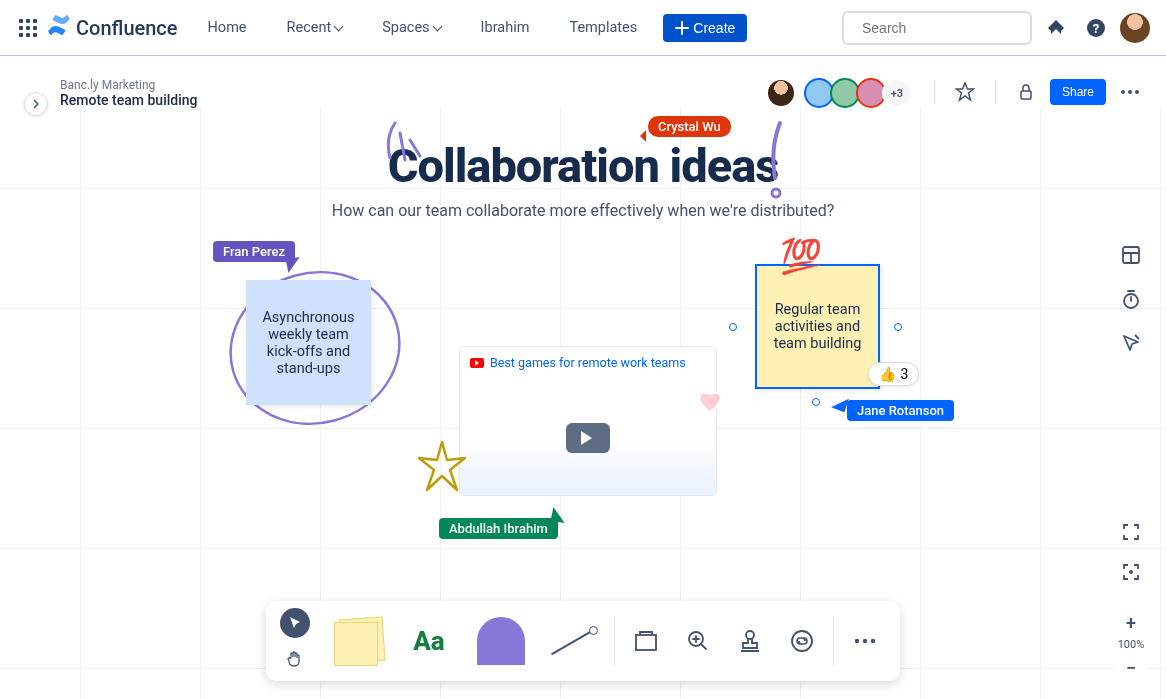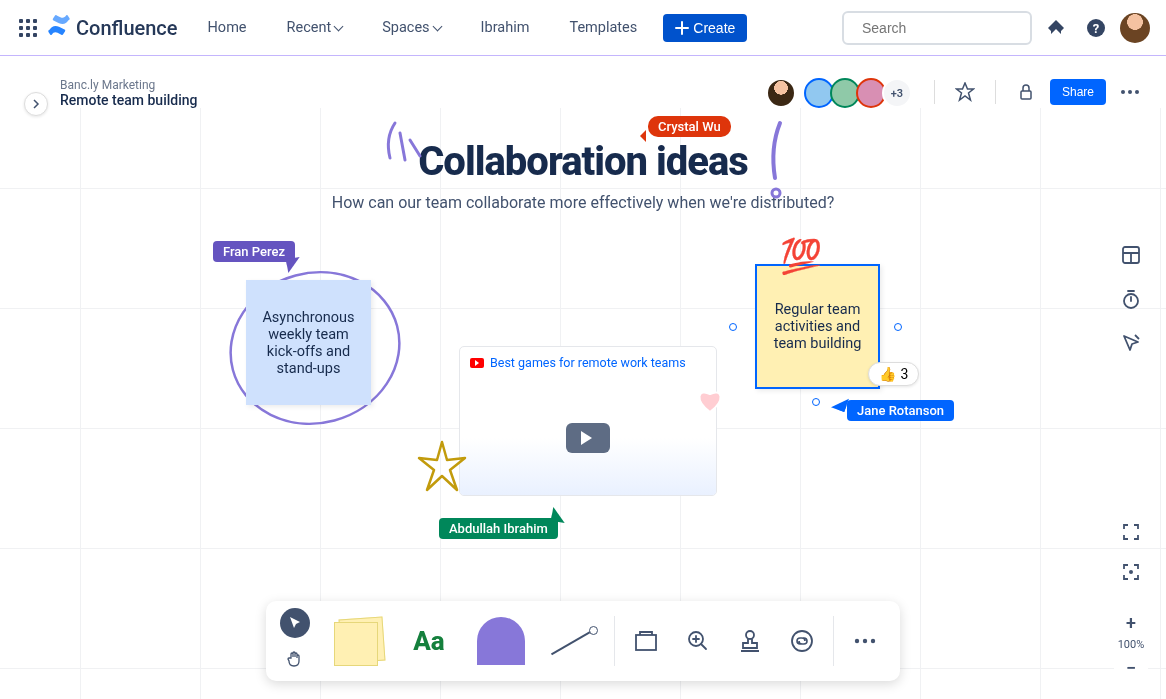--- a/index.html
+++ b/index.html
@@ -22,21 +22,21 @@
 .breadcrumb-parent { font-size: 12px; color: #6B778C; }
 .breadcrumb-title { font-size: 14px; color: #172B4D; font-weight: 500; }
 .collab-group { display: flex; align-items: center; gap: 2px; margin-left: auto; }
 .collab-av { width: 30px; height: 30px; border-radius: 50%; border: 2px solid #fff; margin-left: -6px; }
 .collab-more { width: 30px; height: 30px; border-radius: 50%; background: #f4f5f7; border: 2px solid #fff; margin-left: -6px; display: flex; align-items: center; justify-content: center; font-size: 11px; color: #42526E; font-weight: 600; }
 .hdr-actions { display: flex; align-items: center; gap: 8px; margin-left: 16px; }
 .hdr-icon { width: 32px; height: 32px; display: flex; align-items: center; justify-content: center; cursor: pointer; color: #42526E; }
 .share-btn { background: #0065FF; color: #fff; border: none; border-radius: 4px; padding: 6px 12px; font-size: 12px; font-weight: 500; cursor: pointer; }
 .canvas { position: absolute; top: 108px; left: 0; right: 0; bottom: 0; background-image: linear-gradient(#f0f1f3 1px, transparent 1px), linear-gradient(90deg, #f0f1f3 1px, transparent 1px); background-size: 120px 120px; background-position: -40px -40px; }
 .page-title { position: absolute; top: 30px; left: 0; right: 0; text-align: center; }
-.page-title h1 { font-size: 40px; font-weight: 800; color: #172B4D; letter-spacing: -1px; }
+.page-title h1 { font-size: 47px; font-weight: 800; color: #172B4D; letter-spacing: -1px; }
 .page-title p { font-size: 16px; color: #42526E; margin-top: 8px; }
 .cursor-label { position: absolute; padding: 3px 10px; border-radius: 4px; color: #fff; font-size: 13px; font-weight: 500; }
 .crystal { background: #DE350B; top: 8px; left: 648px; border-radius: 10px; }
 .crystal::before { content: ''; position: absolute; left: -14px; top: 14px; border: 6px solid transparent; border-right-color: #DE350B; }
 .fran { background: #6554C0; top: 133px; left: 213px; }
 .fran::after { content: ''; position: absolute; right: -6px; bottom: -10px; border: 7px solid transparent; border-top-color: #6554C0; border-left-color: #6554C0; transform: rotate(-10deg); }
 .abdullah { background: #00875A; top: 410px; left: 439px; }
 .abdullah::after { content: ''; position: absolute; right: -8px; top: -10px; border: 7px solid transparent; border-bottom-color: #00875A; border-left-color: #00875A; transform: rotate(10deg); }
 .jane { background: #0065FF; top: 292px; left: 847px; }
 .jane::before { content: ''; position: absolute; left: -14px; top: -4px; border: 7px solid transparent; border-right-color: #0065FF; border-bottom-color: #0065FF; transform: rotate(20deg); }

